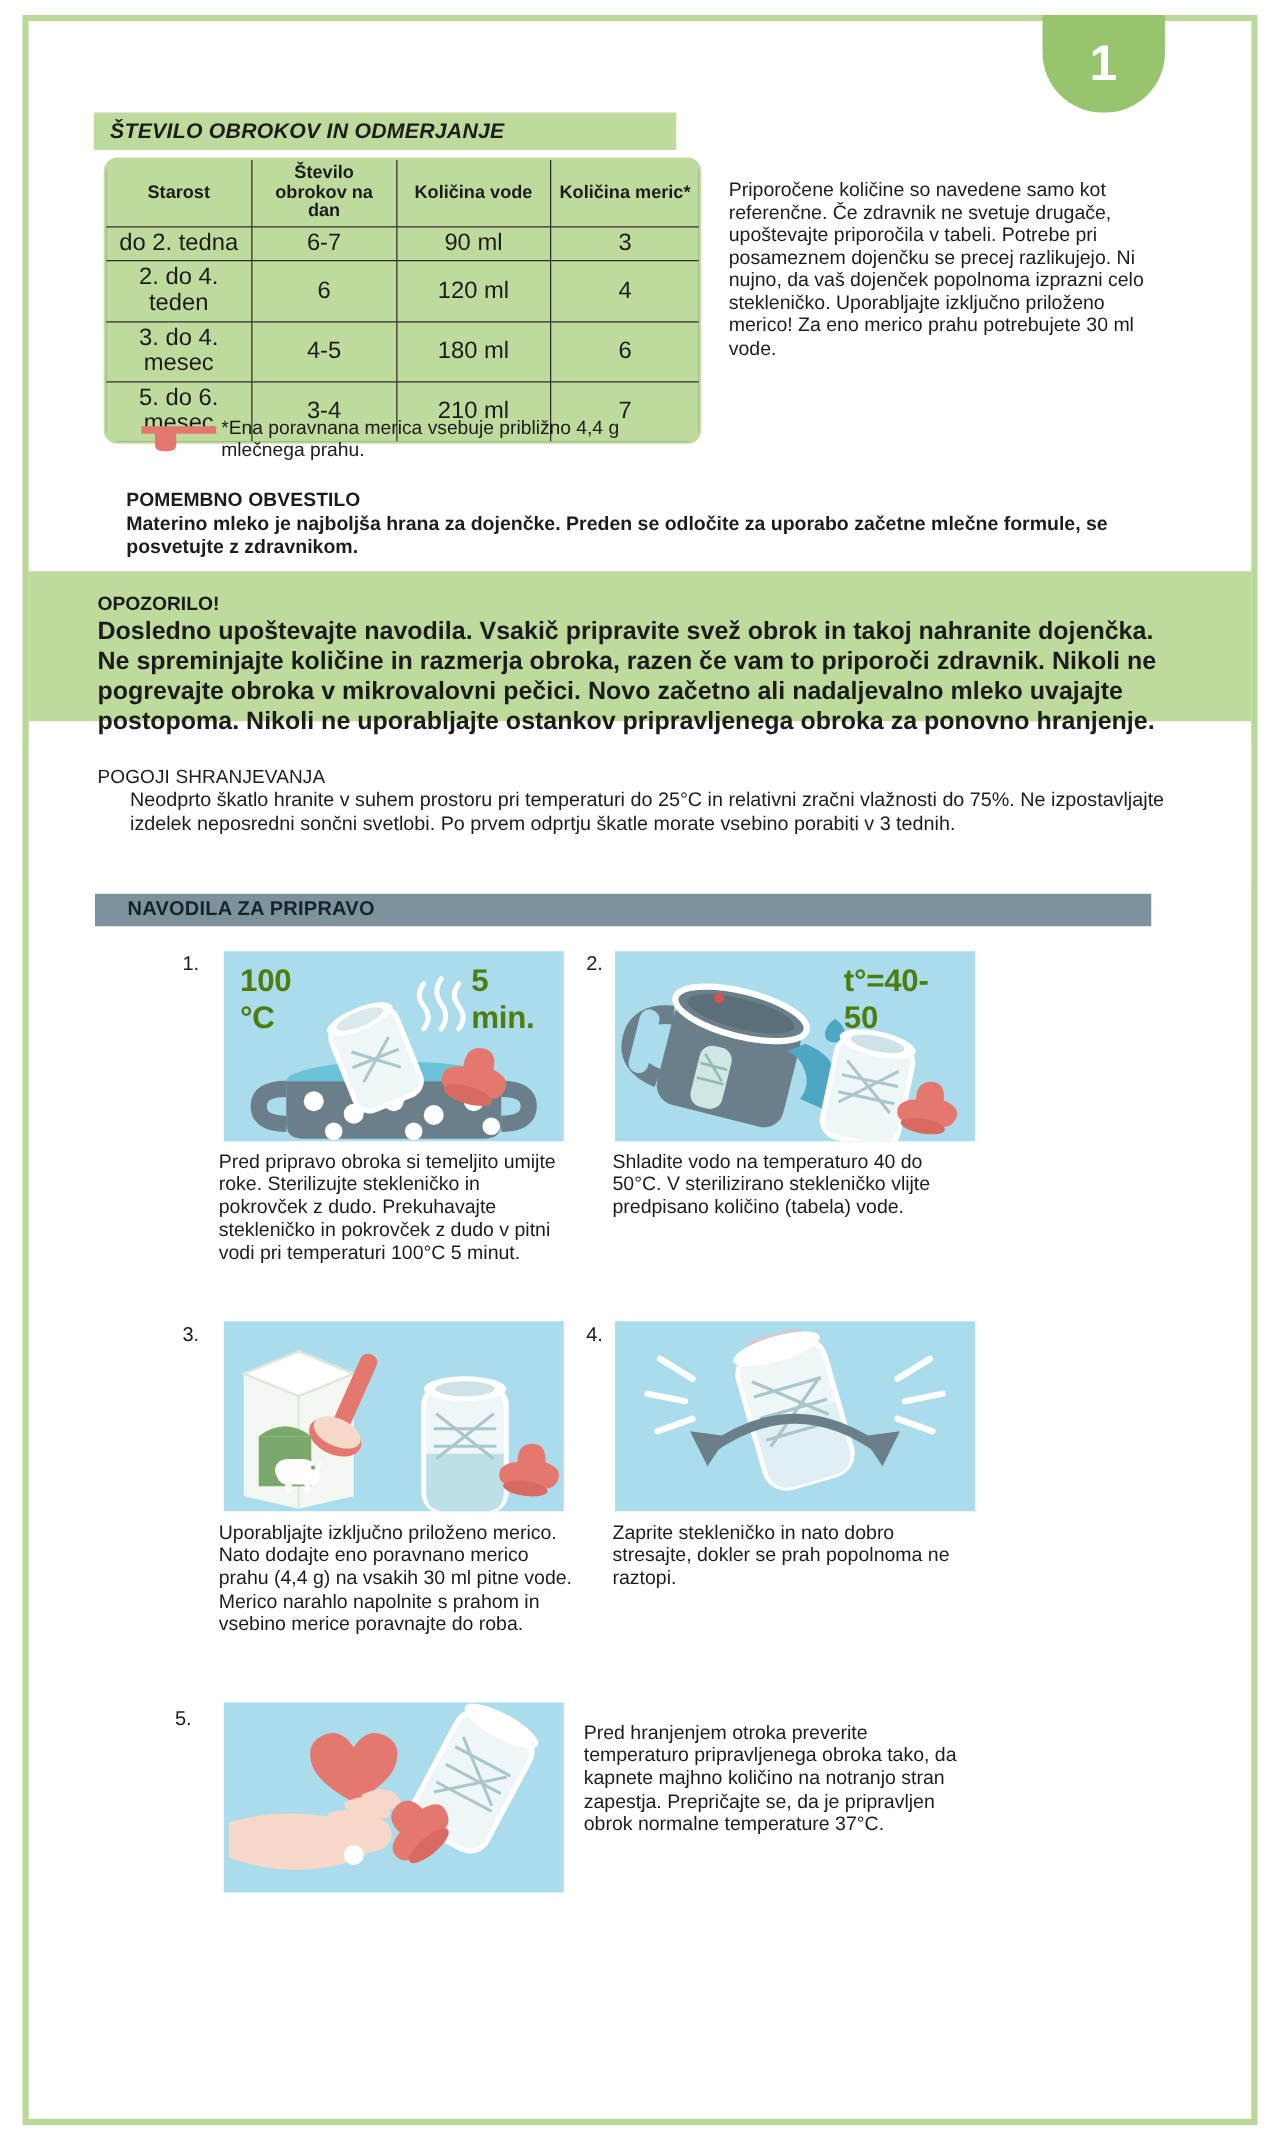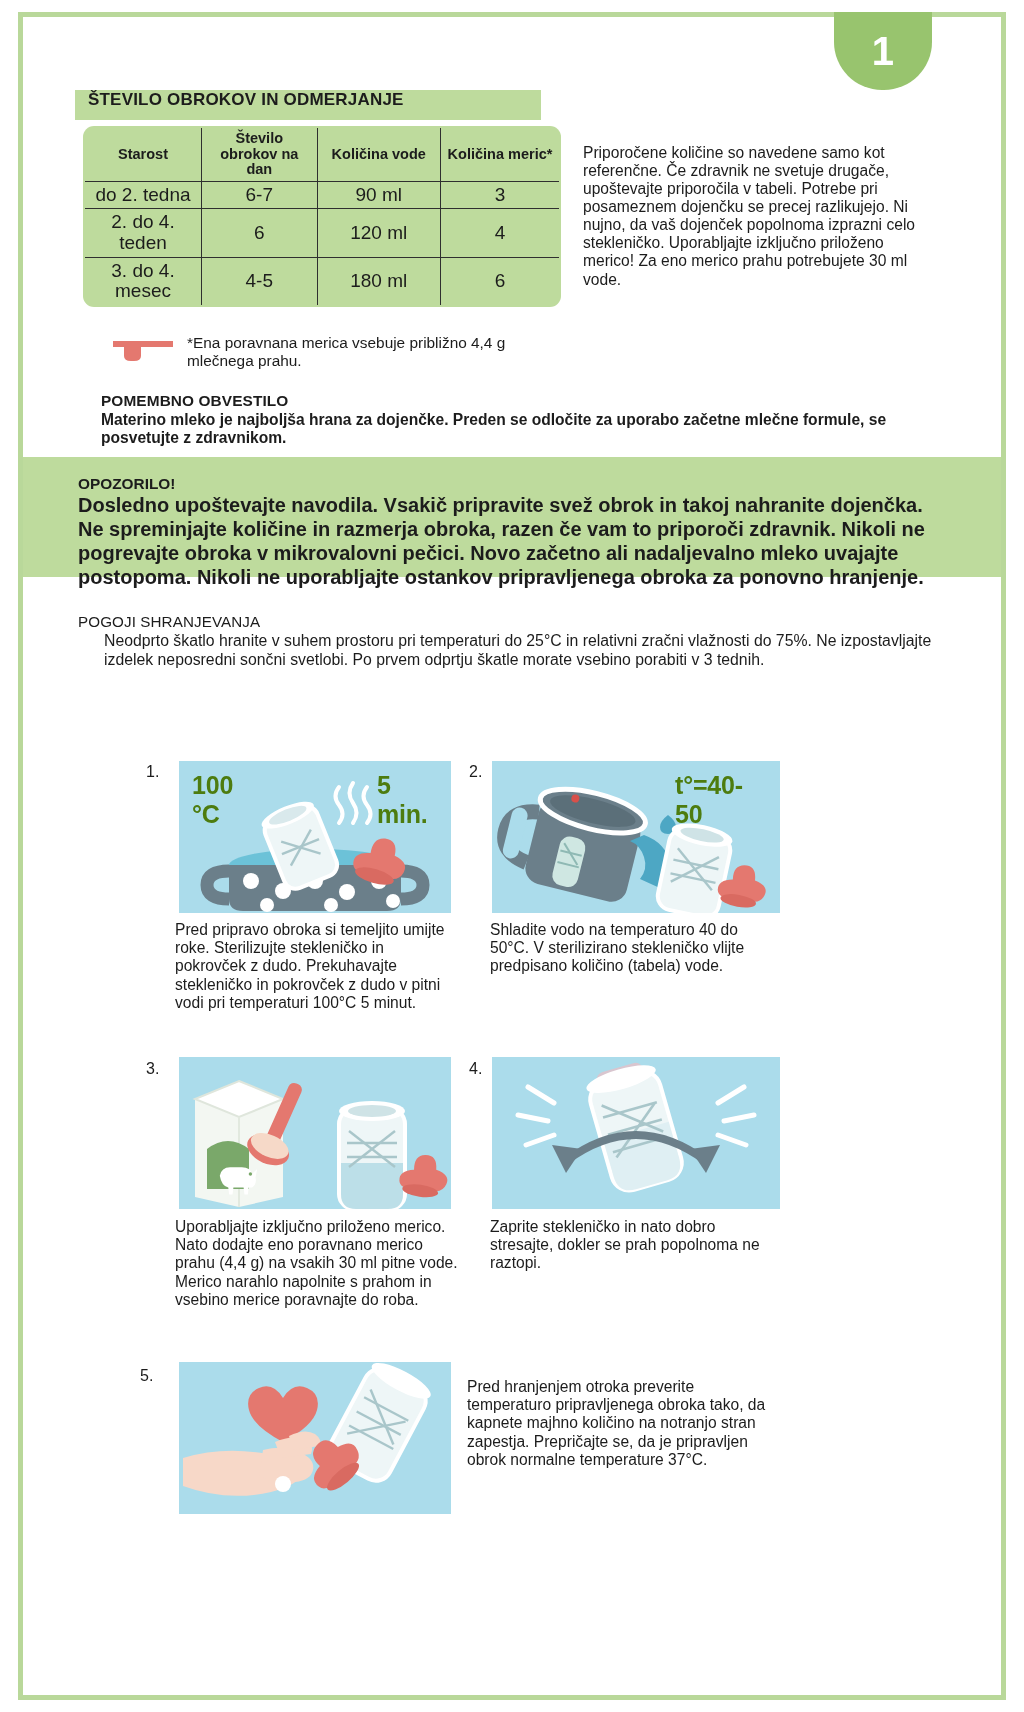--- a/index.html
+++ b/index.html
@@ -45,21 +45,21 @@
     position: absolute;
     left: 23px; top: 17px;
     width: 978px; height: 437px;
     background: #ffffff;
   }
   .hdr-green {
     position: absolute;
     left: 52px; top: 73px;
     width: 466px; height: 30px;
     background: #bedb9d;
-    display: flex; align-items: flex-start;
+    display: flex; align-items: center; font-style: italic;
   }
   .hdr-green span {
     font-size: 17px; font-weight: bold; color: #1c1c1c;
     padding-left: 13px; letter-spacing: 0.2px;
   }
 
   table.dose {
     position: absolute;
     left: 60px; top: 109px;
     width: 478px;
@@ -92,21 +92,20 @@
     line-height: 1.16;
     color: #1c1c1c;
   }
 
   .scoop-note {
     position: absolute;
     left: 88px; top: 317px;
     width: 440px;
     display: flex;
     align-items: flex-start;
-    gap: 10px;
   }
   .scoop-ico { margin-top: 4px; flex: 0 0 auto; }
   .scoop-note .sn-text {
     font-size: 15.4px; line-height: 1.15; color: #1c1c1c;
   }
 
   .important {
     position: absolute;
     left: 78px; top: 375px;
     width: 800px;
@@ -226,20 +225,26 @@
           <td>6</td>
           <td>120 ml</td>
           <td>4</td>
         </tr>
         <tr>
           <td>3. do 4. mesec</td>
           <td>4-5</td>
           <td>180 ml</td>
           <td>6</td>
         </tr>
+        <tr>
+          <td>5. do 6. mesec</td>
+          <td>3-4</td>
+          <td>210 ml</td>
+          <td>7</td>
+        </tr>
       </tbody>
     </table>
 
     <div class="note-right">Priporočene količine so navedene samo kot referenčne. Če zdravnik ne svetuje drugače, upoštevajte priporočila v tabeli. Potrebe pri posameznem dojenčku se precej razlikujejo. Ni nujno, da vaš dojenček popolnoma izprazni celo stekleničko. Uporabljajte izključno priloženo merico! Za eno merico prahu potrebujete 30 ml vode.</div>
 
     <div class="scoop-note">
       <span class="scoop-ico">
         <svg width="66" height="24" viewBox="0 0 66 24">
           <path d="M2 3 H62 V9 H30 V18 Q30 23 23 23 H20 Q13 23 13 18 V9 H2 Z" fill="#e4786f"></path>
         </svg>
@@ -256,20 +261,23 @@
   <div class="sec-warning">
     <div class="ttl">OPOZORILO!</div>
     <div class="body">Dosledno upoštevajte navodila. Vsakič pripravite svež obrok in takoj nahranite dojenčka. Ne spreminjajte količine in razmerja obroka, razen če vam to priporoči zdravnik. Nikoli ne pogrevajte obroka v mikrovalovni pečici. Novo začetno ali nadaljevalno mleko uvajajte postopoma.  Nikoli ne uporabljajte ostankov pripravljenega obroka za ponovno hranjenje.</div>
   </div>
 
   <div class="sec-storage">
     <div class="ttl">POGOJI SHRANJEVANJA</div>
     <div class="body">Neodprto škatlo hranite v suhem prostoru pri temperaturi do 25°C in relativni zračni vlažnosti do 75%. Ne izpostavljajte izdelek neposredni sončni svetlobi. Po prvem odprtju škatle morate vsebino porabiti v 3 tednih.</div>
   </div>
 
+  <div class="hdr-grey">
+    <span>NAVODILA ZA PRIPRAVO</span>
+  </div>
 
   <div class="steps">
 
     <div class="step">
       <div class="step-num" style="left:146px; top:763px;">1.</div>
       <div class="panel" style="left:179px; top:761px; width:272px; height:152px;">
         <svg width="272" height="152" viewBox="0 0 272 152">
 
           <g stroke="#ffffff" stroke-width="4" fill="none" stroke-linecap="round">
             <path d="M160 26 q-7 9 0 18 q7 9 0 18"></path>

